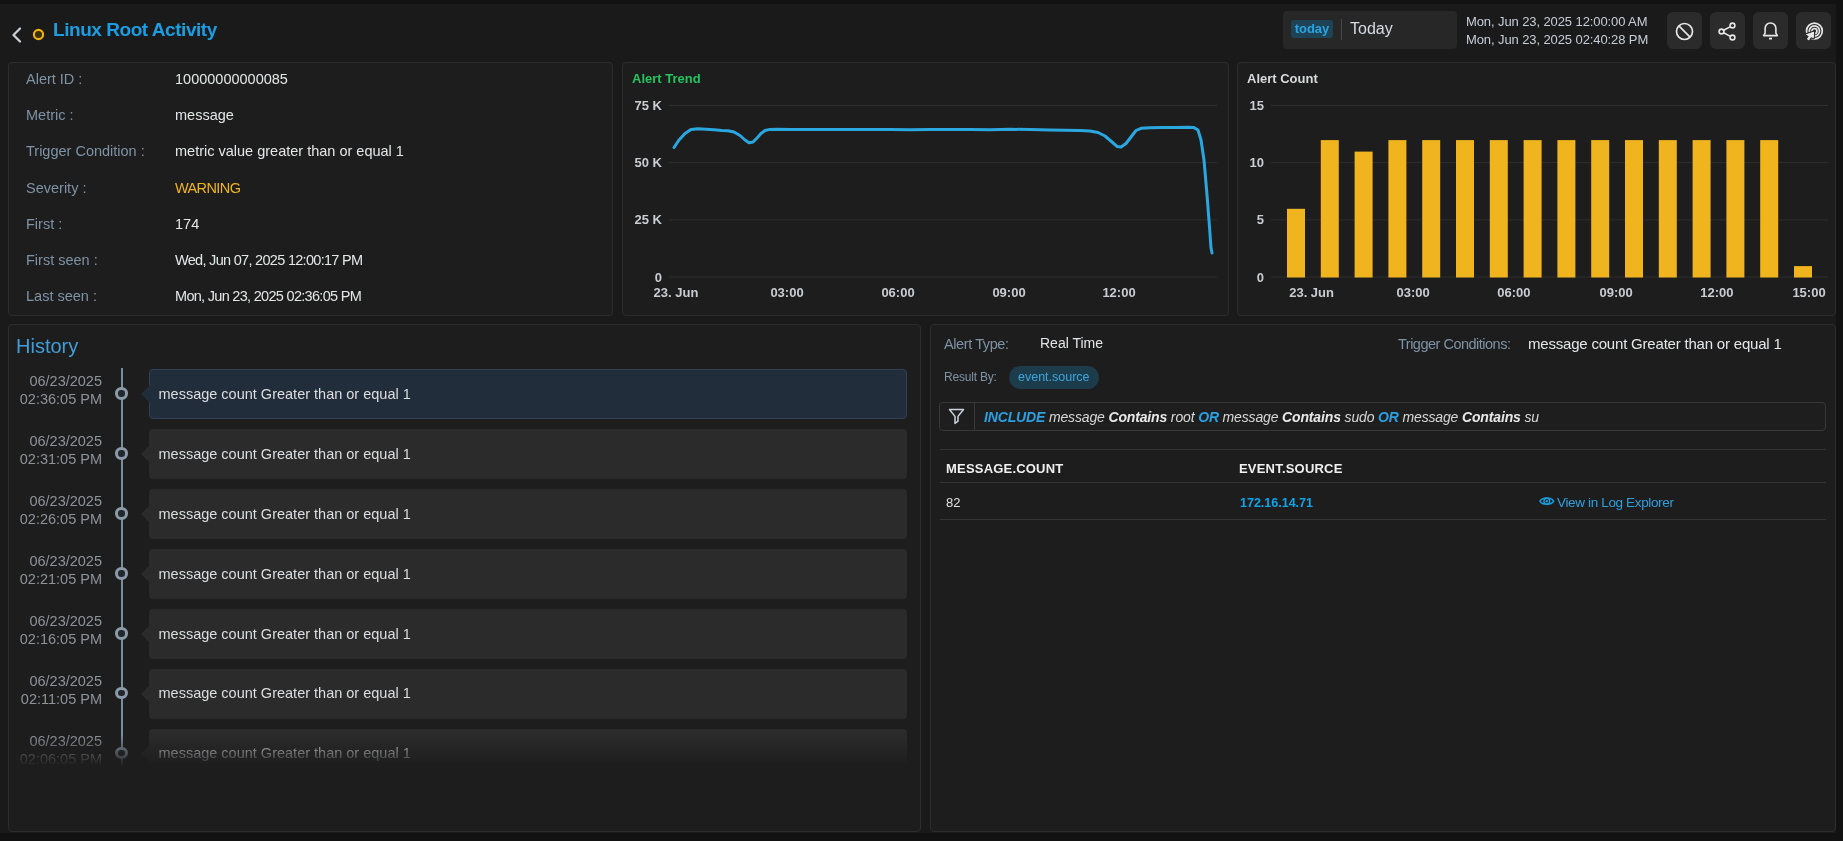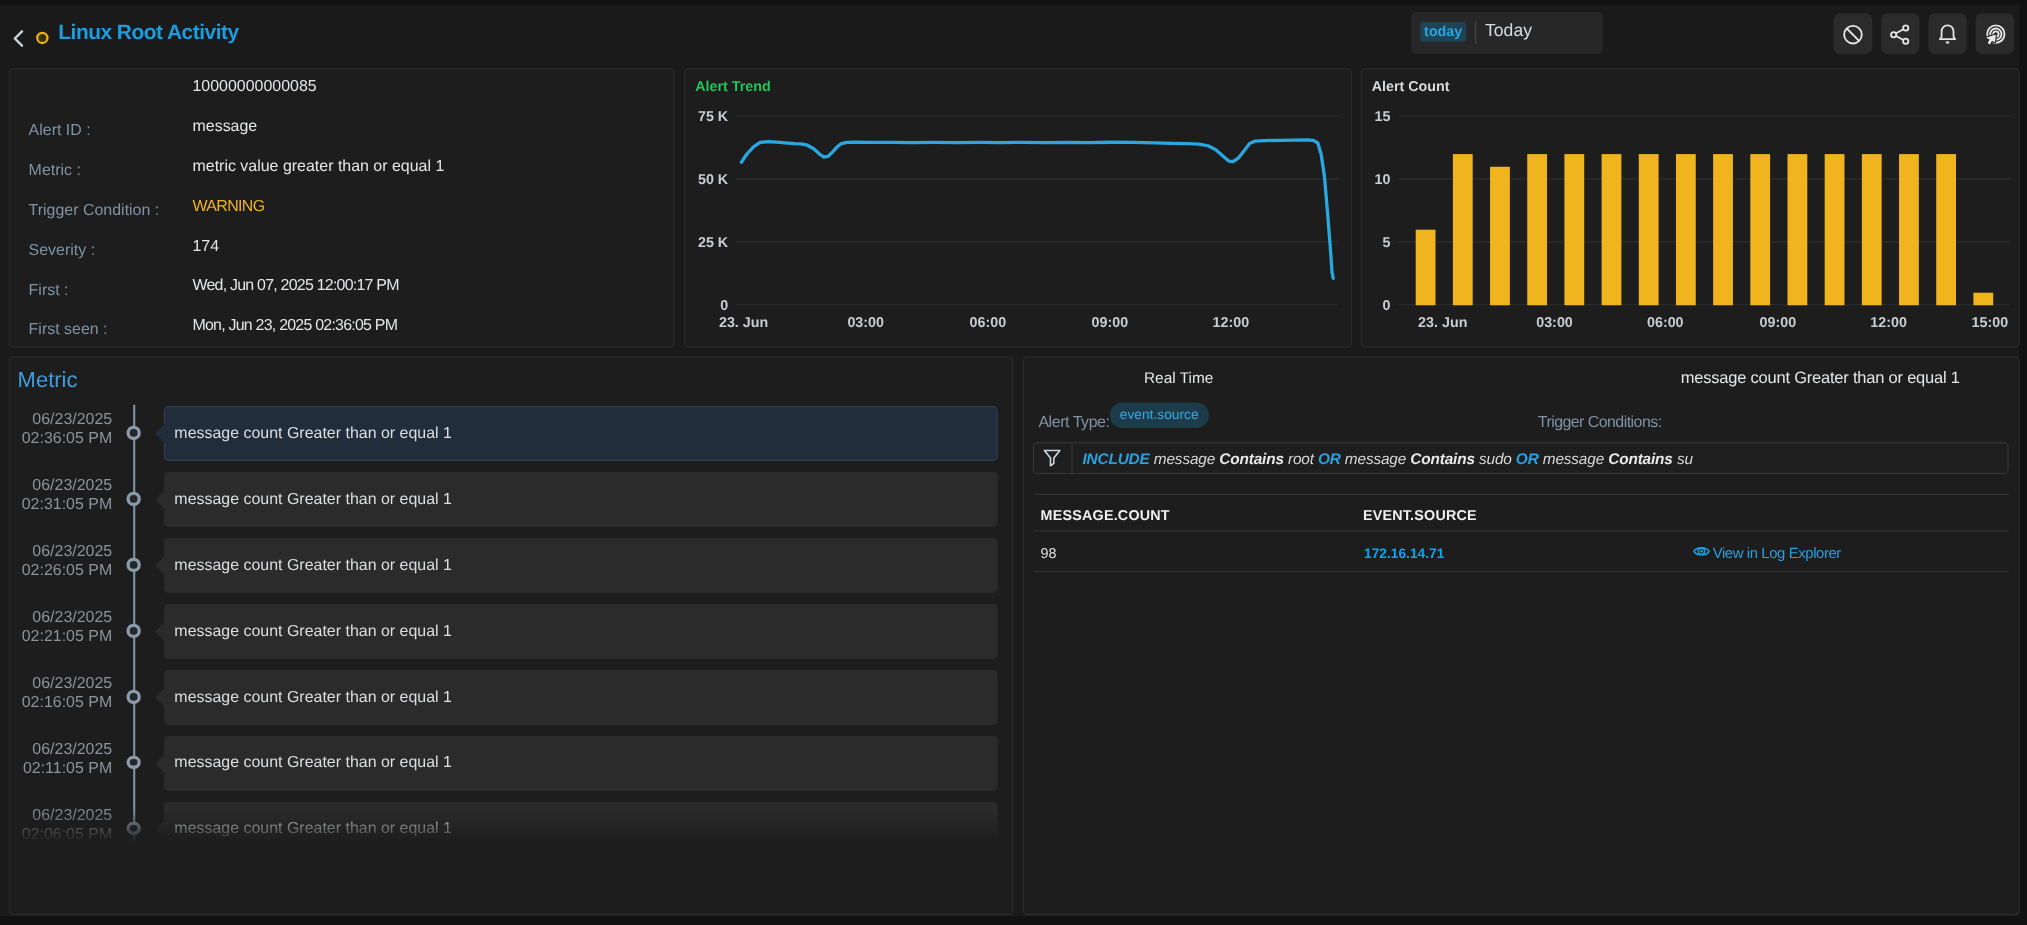--- a/index.html
+++ b/index.html
@@ -2,21 +2,21 @@
 <html><head>
 <meta charset="utf-8">
 <style>
 * { margin:0; padding:0; box-sizing:border-box; }
 html,body { width:1843px; height:841px; background:#121212; overflow:hidden;
   font-family:"Liberation Sans", sans-serif; }
 #app { position:absolute; left:0; top:0; width:1843px; height:841px; }
 .abs { position:absolute; }
 .content { position:absolute; left:0; top:4px; width:1836px; height:829px; background:#1a1a1a; }
 .panel { position:absolute; background:#1d1d1d; border:1px solid #2d2d2d; border-radius:4px; }
-.muted { color:#7e93a5;margin-top:40px; }
+.muted { color:#7e93a5; }
 .white { color:#e4e6e8; }
 svg text { font-family:"Liberation Sans", sans-serif; }
 .iconbtn { width:35px; height:37px; background:#2b2b2b; border-radius:6px; }
 </style>
 </head>
 <body>
 <div id="app">
 <div class="content"></div>
 
 <div id="header" class="abs" style="left:0;top:4px;width:1836px;height:50px;background:#1a1a1a;">
@@ -26,20 +26,21 @@
   <svg class="abs" style="left:32px;top:23.5px;" width="13" height="13" viewBox="0 0 13 13">
     <circle cx="6.5" cy="6.5" r="4.6" fill="#3a3006" stroke="#efb211" stroke-width="2.1"></circle>
   </svg>
   <div class="abs" style="left:53px;top:15px;font-size:19px;font-weight:bold;color:#1b9de2;letter-spacing:-0.45px;">Linux Root Activity</div>
 
   <div class="abs" style="left:1283px;top:7px;width:174px;height:38px;background:#272727;border-radius:4px;"></div>
   <div class="abs" style="left:1291px;top:16px;width:42px;height:18px;background:#1d4355;border-radius:3px;text-align:center;line-height:18px;font-size:13px;font-weight:bold;color:#2aa5e2;">today</div>
   <div class="abs" style="left:1341px;top:15px;width:1px;height:21px;background:#4a4a4a;"></div>
   <div class="abs" style="left:1350px;top:16px;font-size:16px;color:#d8dce2;">Today</div>
 
+  <div class="abs" style="left:1466px;top:9px;width:180px;font-size:13px;letter-spacing:-0.1px;color:#c7cdd8;line-height:17.5px;white-space:nowrap;">Mon, Jun 23, 2025 12:00:00 AM<br>Mon, Jun 23, 2025 02:40:28 PM</div>
 
   <div class="abs iconbtn" style="left:1667px;top:8px;"></div>
   <div class="abs iconbtn" style="left:1710px;top:8px;"></div>
   <div class="abs iconbtn" style="left:1753px;top:8px;"></div>
   <div class="abs iconbtn" style="left:1796px;top:8px;"></div>
   <svg id="ic-ban" class="abs" style="left:1675px;top:18px;" width="19" height="19" viewBox="0 0 19 19">
     <circle cx="9.5" cy="9.5" r="8" fill="none" stroke="#e6e6e6" stroke-width="1.7"></circle>
     <line x1="3.9" y1="3.9" x2="15.1" y2="15.1" stroke="#e6e6e6" stroke-width="1.7"></line>
   </svg>
   <svg id="ic-share" class="abs" style="left:1718px;top:18px;" width="19" height="19" viewBox="0 0 19 19">
@@ -128,21 +129,21 @@
   <rect x="354.2" y="78.1" width="18" height="137.4" fill="#f0b41f"></rect>
   <rect x="388.0" y="78.1" width="18" height="137.4" fill="#f0b41f"></rect>
   <rect x="421.8" y="78.1" width="18" height="137.4" fill="#f0b41f"></rect>
   <rect x="455.6" y="78.1" width="18" height="137.4" fill="#f0b41f"></rect>
   <rect x="489.4" y="78.1" width="18" height="137.4" fill="#f0b41f"></rect>
   <rect x="523.2" y="78.1" width="18" height="137.4" fill="#f0b41f"></rect>
   <rect x="557.0" y="204.1" width="18" height="11.4" fill="#f0b41f"></rect>
 </svg>
 
 <div class="panel" style="left:8px;top:324px;width:913px;height:508px;"></div>
-<div class="abs" style="left:16px;top:335px;font-size:20px;font-weight:500;color:#3f9edb;">Metric</div>
+<div class="abs" style="left:16px;top:335px;font-size:20px;font-weight:500;color:#3f9edb;">History</div>
 <div id="history" class="abs" style="left:8px;top:360px;width:913px;height:470px;overflow:hidden;
   -webkit-mask-image:linear-gradient(to bottom,#000 0px,#000 375px,rgba(0,0,0,0) 407px);
   mask-image:linear-gradient(to bottom,#000 0px,#000 375px,rgba(0,0,0,0) 407px);">
   <div class="abs" style="left:113px;top:8px;width:1.5px;height:400px;background:#7b8e9e;"></div>
   <div class="abs" style="left:132.5px;top:9.4px;width:766px;height:50px;">
     <div class="abs" style="left:8px;top:0;width:758px;height:50px;background:#212d3a;border:1px solid #2e4156;border-radius:4px;"></div>
     <div class="abs" style="left:0;top:16px;width:0;height:0;border-top:9px solid transparent;border-bottom:9px solid transparent;border-right:9px solid #212d3a;"></div>
     <div class="abs" style="left:18px;top:16.5px;font-size:14.5px;color:#dcdee0;">message count Greater than or equal 1</div>
   </div>
   <div class="abs" style="left:0px;top:13.4px;width:94px;font-size:14.5px;line-height:17.8px;color:#8e9399;text-align:right;">06/23/2025<br>02:36:05 PM</div>
@@ -207,21 +208,21 @@
   </svg>
   <div class="abs" style="left:984px;top:409px;font-size:14px;letter-spacing:-0.15px;color:#d8d8d8;white-space:nowrap;font-style:italic;">
     <b style="color:#2aa0e2;">INCLUDE</b> message <b style="color:#e8e8e8;">Contains</b> root <b style="color:#2aa0e2;">OR</b> message <b style="color:#e8e8e8;">Contains</b> sudo <b style="color:#2aa0e2;">OR</b> message <b style="color:#e8e8e8;">Contains</b> su
   </div>
 
   <div class="abs" style="left:940px;top:449px;width:886px;height:1px;background:#333;"></div>
   <div class="abs" style="left:940px;top:482px;width:886px;height:1px;background:#333;"></div>
   <div class="abs" style="left:940px;top:519px;width:886px;height:1px;background:#333;"></div>
   <div class="abs" style="left:946px;top:461px;font-size:13px;font-weight:bold;color:#f0f0f0;letter-spacing:0.2px;">MESSAGE.COUNT</div>
   <div class="abs" style="left:1239px;top:461px;font-size:13px;font-weight:bold;color:#f0f0f0;letter-spacing:0.2px;">EVENT.SOURCE</div>
-  <div class="abs" style="left:946px;top:495px;font-size:13px;color:#e0e0e0;">98</div>
+  <div class="abs" style="left:946px;top:495px;font-size:13px;color:#e0e0e0;">82</div>
   <div class="abs" style="left:1240px;top:495.5px;font-size:12.5px;color:#0ea5e9;font-weight:bold;">172.16.14.71</div>
   <svg class="abs" style="left:1539px;top:495px;" width="16" height="13" viewBox="0 0 16 13">
     <path d="M0.9 6.2 C 3.3 2.0, 12.3 2.0, 14.7 6.2 C 12.3 10.4, 3.3 10.4, 0.9 6.2 Z" fill="none" stroke="#1c9ddb" stroke-width="1.5" stroke-linejoin="round"></path>
     <circle cx="7.8" cy="6.2" r="2.9" fill="none" stroke="#1c9ddb" stroke-width="1.4"></circle>
     <circle cx="7.8" cy="6.2" r="1.2" fill="#1c9ddb"></circle>
   </svg>
   <div class="abs" style="left:1557px;top:494.5px;font-size:13.5px;letter-spacing:-0.35px;color:#2d9fdf;">View in Log Explorer</div>
 </div>
 
 </div>

